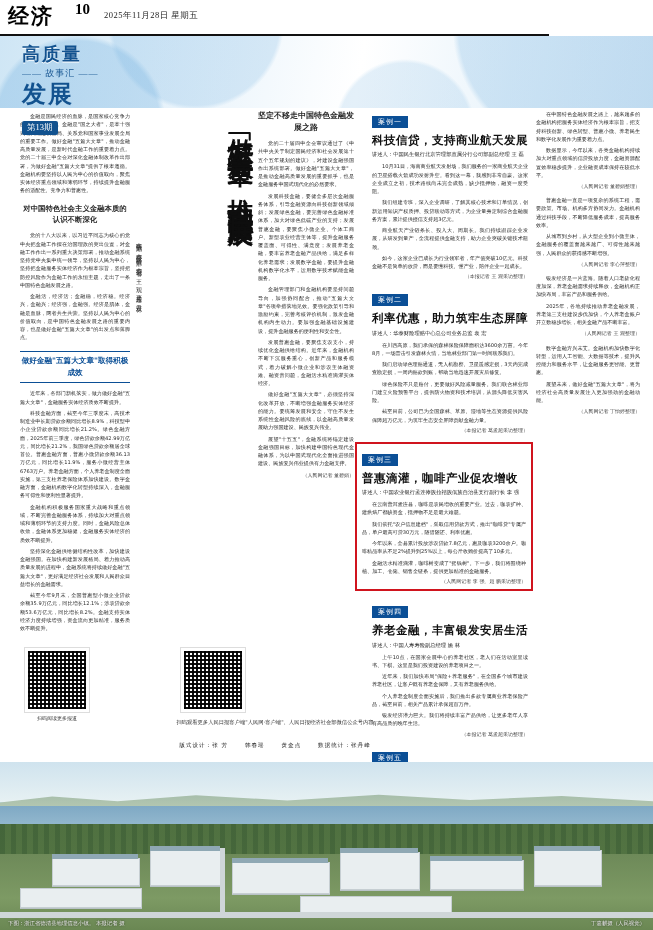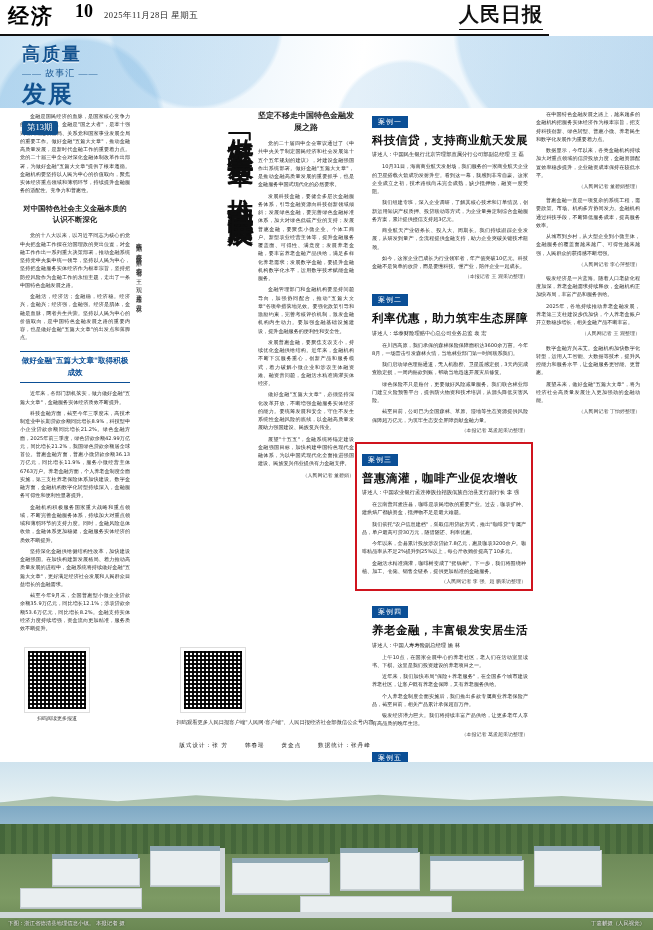--- a/index.html
+++ b/index.html
@@ -18,21 +18,21 @@
     border-bottom:2px solid #111;
     background:#fff;
   }
   .mh-section{
     position:absolute;left:8px;top:2px;
     font-size:21px;font-weight:bold;letter-spacing:2px;color:#000;
     font-family:"DejaVu Serif", serif;
   }
   .mh-page{
     position:absolute;left:75px;top:1px;
-    font-size:18px;font-weight:bold;color:#000;
+    font-size:15px;font-weight:bold;color:#000;
     font-family:"Liberation Serif", serif;
   }
   .mh-date{
     position:absolute;left:104px;top:10px;
     font-size:8.5px;color:#222;letter-spacing:.5px;
   }
   .mh-logo{
     position:absolute;right:6px;top:1px;
     font-size:20px;font-weight:bold;letter-spacing:1px;color:#111;
     font-family:"DejaVu Serif", serif;
@@ -194,21 +194,20 @@
 </style>
 </head>
 <body>
 
 <div class="page">
 
   <div class="masthead">
     <div class="mh-section">经济</div>
     <div class="mh-page">10</div>
     <div class="mh-date">2025年11月28日 星期五</div>
-    <div class="mh-logo">人民日报</div>
   </div>
 
   <div class="band"></div>
 
   <div class="brand">
     <div class="l1">高质量</div>
     <div class="l2">—— 故事汇 ——</div>
     <div class="l3">发展</div>
     <div class="l4">第13期</div>
   </div>

